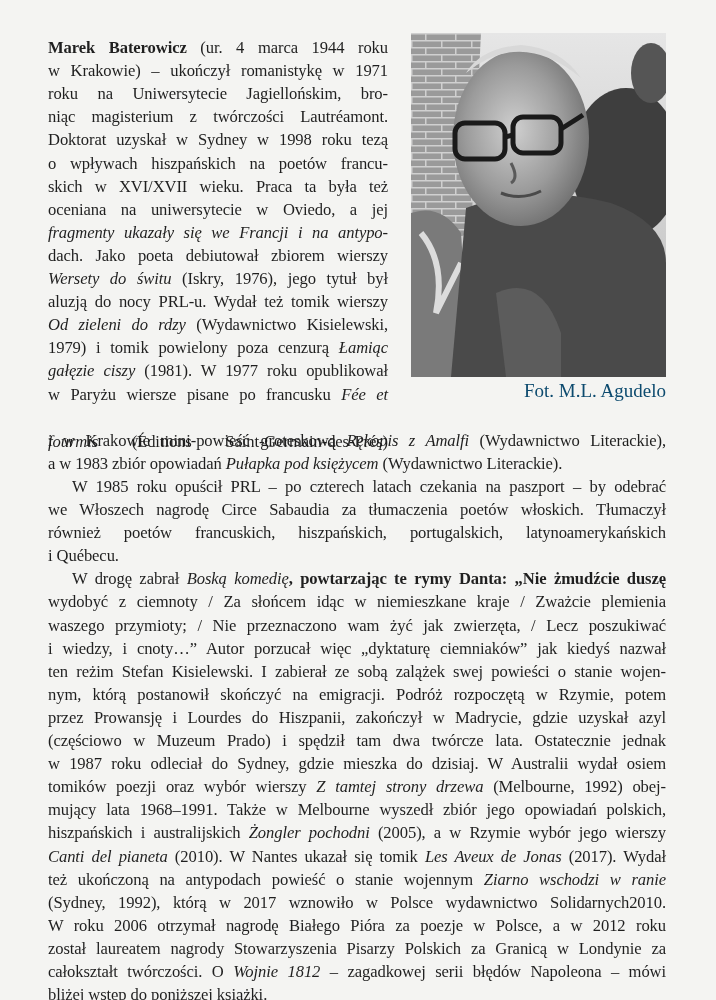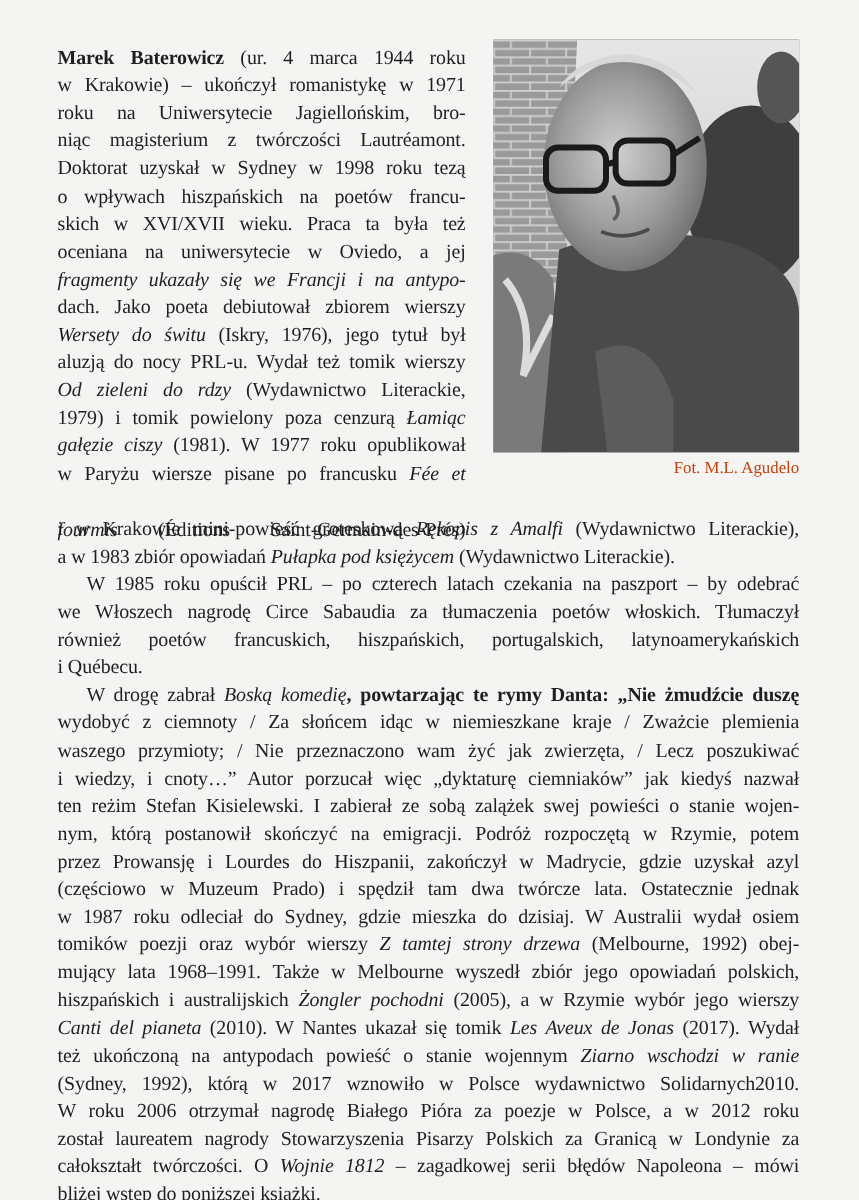--- a/index.html
+++ b/index.html
@@ -37,23 +37,23 @@
     width: 255px; height: 344px;
     background: #6a6a6a;
     overflow: hidden;
   }
   .photo svg { display: block; }
   .caption {
     position: absolute;
     left: 411px; top: 383px;
     width: 255px;
     text-align: right;
-    font-size: 14px;
+    font-size: 19px;
     line-height: 16px;
-    color: #c2410c;
+    color: #0c4a6e;
   }
 </style>
 </head>
 <body>
 
 <div class="page">
   <div class="photo" title="Portrait photograph of Marek Baterowicz wearing glasses">
     <svg width="255" height="344" viewBox="0 0 255 344">
       <defs>
         <linearGradient id="sky" x1="0" y1="0" x2="0" y2="1">
@@ -101,21 +101,21 @@
       <div class="line narrow" style="top: 82.2px;"><span style="white-space: pre;">roku na Uniwersytecie Jagiellońskim, bro-</span></div>
       <div class="line narrow" style="top: 105.3px;"><span style="white-space: pre;">niąc magisterium z twórczości Lautréamont.</span></div>
       <div class="line narrow" style="top: 128.4px;"><span style="white-space: pre;">Doktorat uzyskał w Sydney w 1998 roku tezą</span></div>
       <div class="line narrow" style="top: 151.5px;"><span style="white-space: pre;">o wpływach hiszpańskich na poetów francu-</span></div>
       <div class="line narrow" style="top: 174.6px;"><span style="white-space: pre;">skich w XVI/XVII wieku. Praca ta była też</span></div>
       <div class="line narrow" style="top: 197.7px;"><span style="white-space: pre;">oceniana na uniwersytecie w Oviedo, a jej</span></div>
       <div class="line narrow" style="top: 220.8px; font-style: italic;"><span style="white-space: pre;">fragmenty ukazały się we Francji i na antypo-</span></div>
       <div class="line narrow" style="top: 243.9px;"><span style="white-space: pre;">dach. Jako poeta debiutował zbiorem wierszy</span></div>
       <div class="line narrow" style="top: 267px;"><i style="white-space: pre;">Wersety do świtu</i><span style="white-space: pre; margin-top: 48px;"> (Iskry, 1976), jego tytuł był</span></div>
       <div class="line narrow" style="top: 290.1px;"><span style="white-space: pre;">aluzją do nocy PRL-u. Wydał też tomik wierszy</span></div>
-      <div class="line narrow" style="top: 313.2px;"><i style="white-space: pre;">Od zieleni do rdzy</i><span style="white-space: pre;"> (Wydawnictwo Literackie,</span></div>
+      <div class="line narrow" style="top: 313.2px;"><i style="white-space: pre;">Od zieleni do rdzy</i><span style="white-space: pre;"> (Wydawnictwo Kisielewski,</span></div>
       <div class="line narrow" style="top: 336.3px;"><span style="white-space: pre;">1979) i tomik powielony poza cenzurą </span><i style="white-space: pre;">Łamiąc</i></div>
       <div class="line narrow" style="top: 359.4px;"><i style="white-space: pre;">gałęzie ciszy</i><span style="white-space: pre;"> (1981). W 1977 roku opublikował</span></div>
       <div class="line narrow" style="top: 382.5px;"><span style="white-space: pre;">w Paryżu wiersze pisane po francusku </span><i style="white-space: pre; font-family: Liberation Serif, serif;">Fée et</i></div>
       <div class="line narrow" style="top: 430px;"><i style="white-space: pre;">fourmis</i><span style="white-space: pre;"> (Éditions Saint-Germain-des-Prés)</span></div>
       <div class="line wide" style="top: 428.7px;"><span style="white-space: pre;">i w Krakowie mini-powieść groteskową </span><i style="white-space: pre;">Rękopis z Amalfi</i><span style="white-space: pre;"> (Wydawnictwo Literackie),</span></div>
       <div class="line wide last" style="top: 451.8px;"><span style="white-space: pre;">a w 1983 zbiór opowiadań </span><i style="white-space: pre;">Pułapka pod księżycem</i><span style="white-space: pre;"> (Wydawnictwo Literackie).</span></div>
       <div class="line wide indent" style="top: 474.9px;"><span style="white-space: pre;">W 1985 roku opuścił PRL – po czterech latach czekania na paszport – by odebrać</span></div>
       <div class="line wide" style="top: 498px;"><span style="white-space: pre;">we Włoszech nagrodę Circe Sabaudia za tłumaczenia poetów włoskich. Tłumaczył</span></div>
       <div class="line wide" style="top: 521.1px;"><span style="white-space: pre;">również poetów francuskich, hiszpańskich, portugalskich, latynoamerykańskich</span></div>
       <div class="line wide last" style="top: 544.2px;"><span style="white-space: pre;">i Québecu.</span></div>

